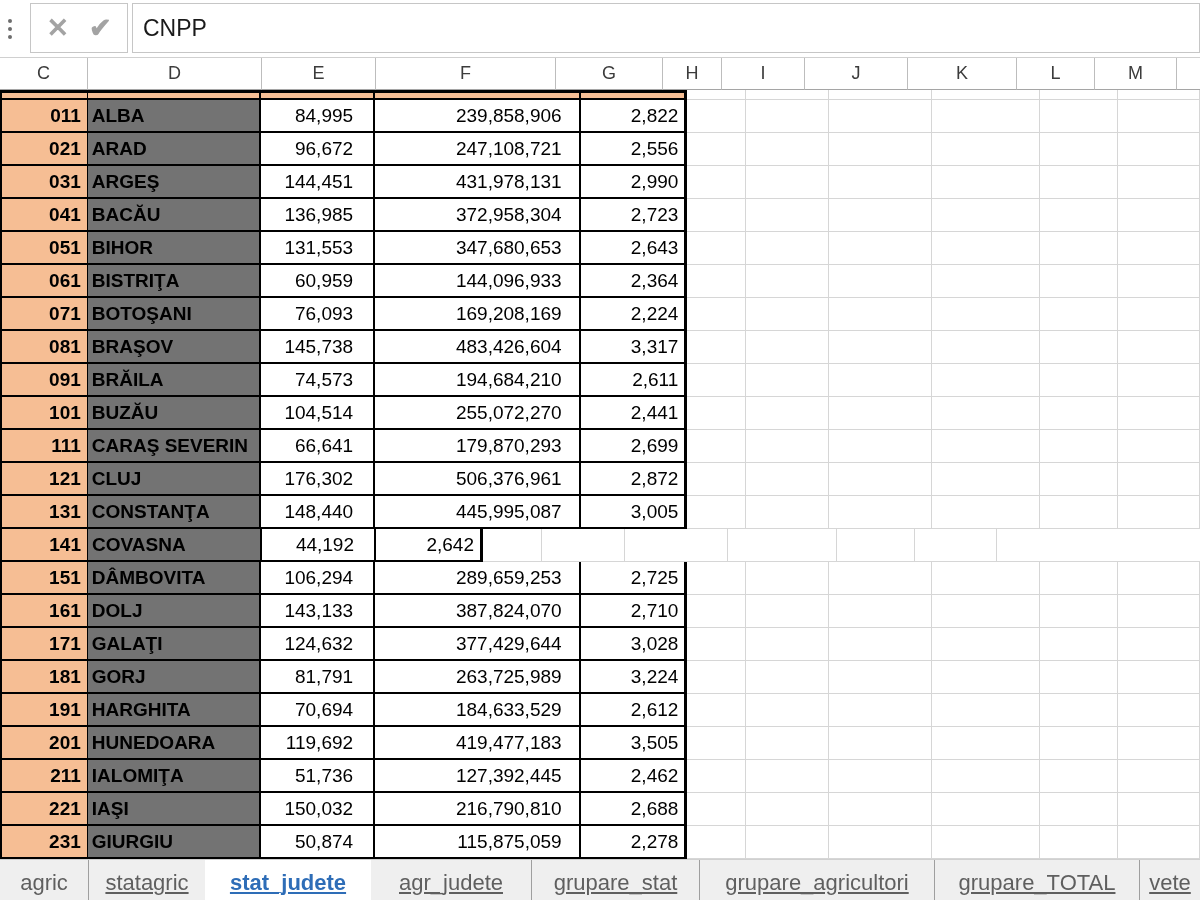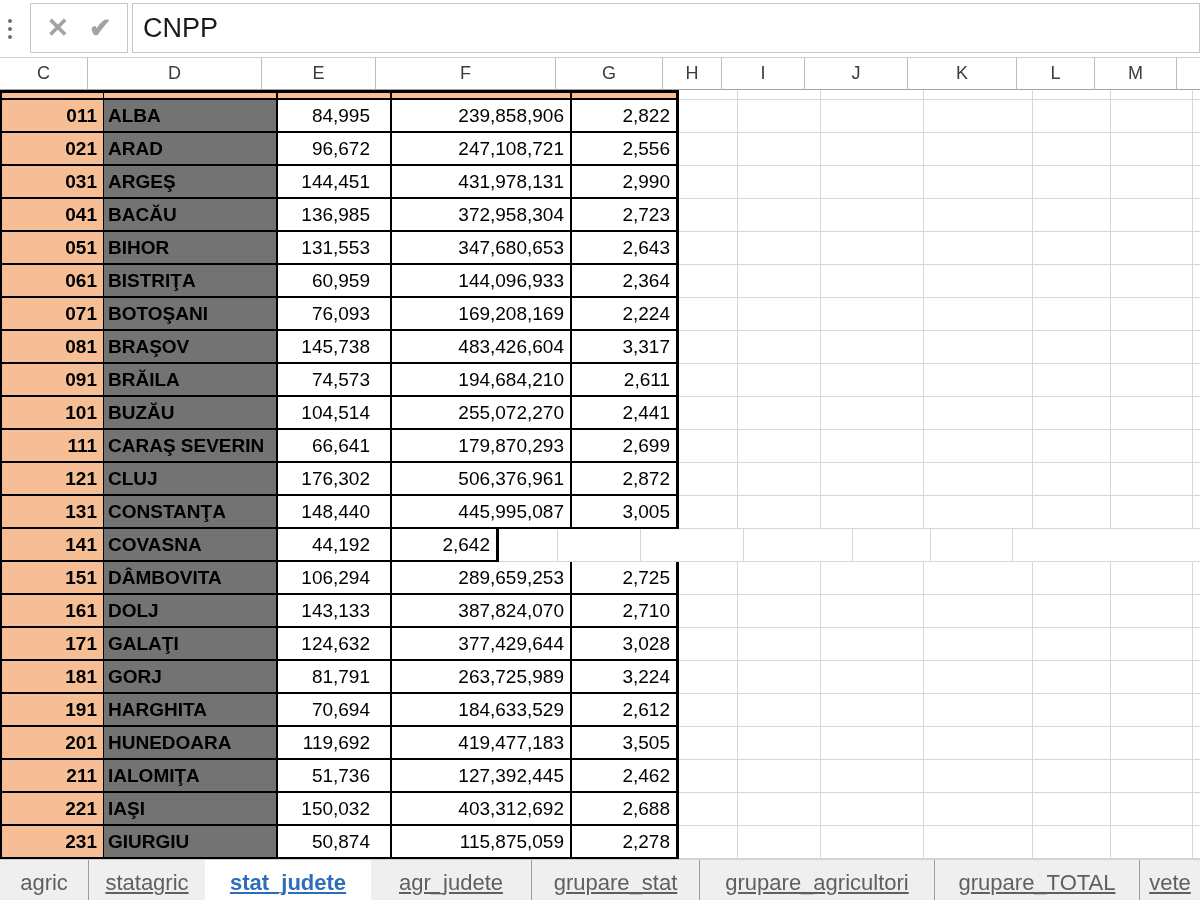--- a/index.html
+++ b/index.html
@@ -8,46 +8,46 @@
 
   
   .formula-bar { position:relative; width:1200px; height:57px; background:#fff; }
   .grip { position:absolute; left:8px; top:19px; display:flex; flex-direction:column; gap:4px; cursor:grab; }
   .grip i { width:4px; height:4px; border-radius:50%; background:#6d6d6d; display:block; }
   .fx-buttons { position:absolute; left:30px; top:3px; width:98px; height:50px;
                 border:1px solid #c6c6c6; background:#fff; display:flex;
                 align-items:center; justify-content:center; gap:20px; }
   .fx-btn { color:#a3a3a3; font-size:27px; font-weight:bold; line-height:1; cursor:pointer; }
   .fx-input { position:absolute; left:132px; top:3px; width:1068px; height:50px;
-              border:1px solid #c6c6c6; background:#fff; font-size:27px; color:#1a1a1a;
+              border:1px solid #c6c6c6; background:#fff; font-size:23px; color:#1a1a1a;
               line-height:48px; padding-left:10px; }
 
   
   .col-headers { display:flex; width:1200px; height:33px; border-top:1px solid #d0d0d0; background:#fff; }
   .ch { display:flex; align-items:center; justify-content:center;
         font-size:18px; color:#3c3c3c; border-right:1px solid #bdbdbd;
         border-bottom:1px solid #a5a5a5; }
   .ch:nth-child(1){width:88px}  .ch:nth-child(2){width:174px} .ch:nth-child(3){width:114px}
   .ch:nth-child(4){width:180px} .ch:nth-child(5){width:107px} .ch:nth-child(6){width:59px}
   .ch:nth-child(7){width:83px}  .ch:nth-child(8){width:103px} .ch:nth-child(9){width:109px}
   .ch:nth-child(10){width:78px} .ch:nth-child(11){width:82px}
   .ch.filler{flex:1; border-right:none;}
 
   
   .grid { width:1200px; height:769px; overflow:hidden; background:#fff; }
   .row, .partial-row { display:flex; width:1200px; height:33px; }
   .partial-row { height:10px; }
   .cell { display:flex; align-items:center; font-size:19px; color:#000;
           border-bottom:2px solid #000; background:#fff; overflow:hidden; white-space:nowrap; }
-  .cell.c { width:104px;  background:#F6BE94; font-weight:700; justify-content:flex-end;
+  .cell.c { width:88px;  background:#F6BE94; font-weight:700; justify-content:flex-end;
             padding-right:6px; border-left:2px solid #000; border-right:1px solid #000; }
   .cell.d { width:174px; background:#737373; font-weight:700; padding-left:4px;
             border-right:2px solid #000; }
   .cell.e { width:114px; justify-content:flex-end; padding-right:20px; border-right:2px solid #000; }
-  .cell.f { width:180px; justify-content:flex-end; padding-right:6px; border-right:2px solid #000; }
+  .cell.f { width:206px; justify-content:flex-end; padding-right:17px; border-right:2px solid #000; }
   .cell.g { width:107px; justify-content:flex-end; padding-right:6px; border-right:3px solid #000; }
   .partial-row .cell { border-top:3px solid #000; background:#F6BE94; }
   .hm { border-right:1px solid #d6d6d6; border-bottom:1px solid #d6d6d6; background:#fff; }
   .hm.h{width:59px} .hm.i{width:83px} .hm.j{width:103px}
   .hm.k{width:109px} .hm.l{width:78px} .hm.m{width:82px}
   .hm.rest{flex:1; border-right:none;}
 
   
   .tab-bar { display:flex; width:1200px; height:41px; background:#efefef;
              border-top:1px solid #d0d0d0; overflow:hidden; }
@@ -397,21 +397,21 @@
         <div class="hm j"></div>
         <div class="hm k"></div>
         <div class="hm l"></div>
         <div class="hm m"></div>
         <div class="hm rest"></div>
       </div>
       <div class="row">
         <div class="cell c">221</div>
         <div class="cell d">IAŞI</div>
         <div class="cell e">150,032</div>
-        <div class="cell f">403,312,692</div>
+        <div class="cell f">216,790,810</div>
         <div class="cell g">2,688</div>
         <div class="hm h"></div>
         <div class="hm i"></div>
         <div class="hm j"></div>
         <div class="hm k"></div>
         <div class="hm l"></div>
         <div class="hm m"></div>
         <div class="hm rest"></div>
       </div>
       <div class="row">

